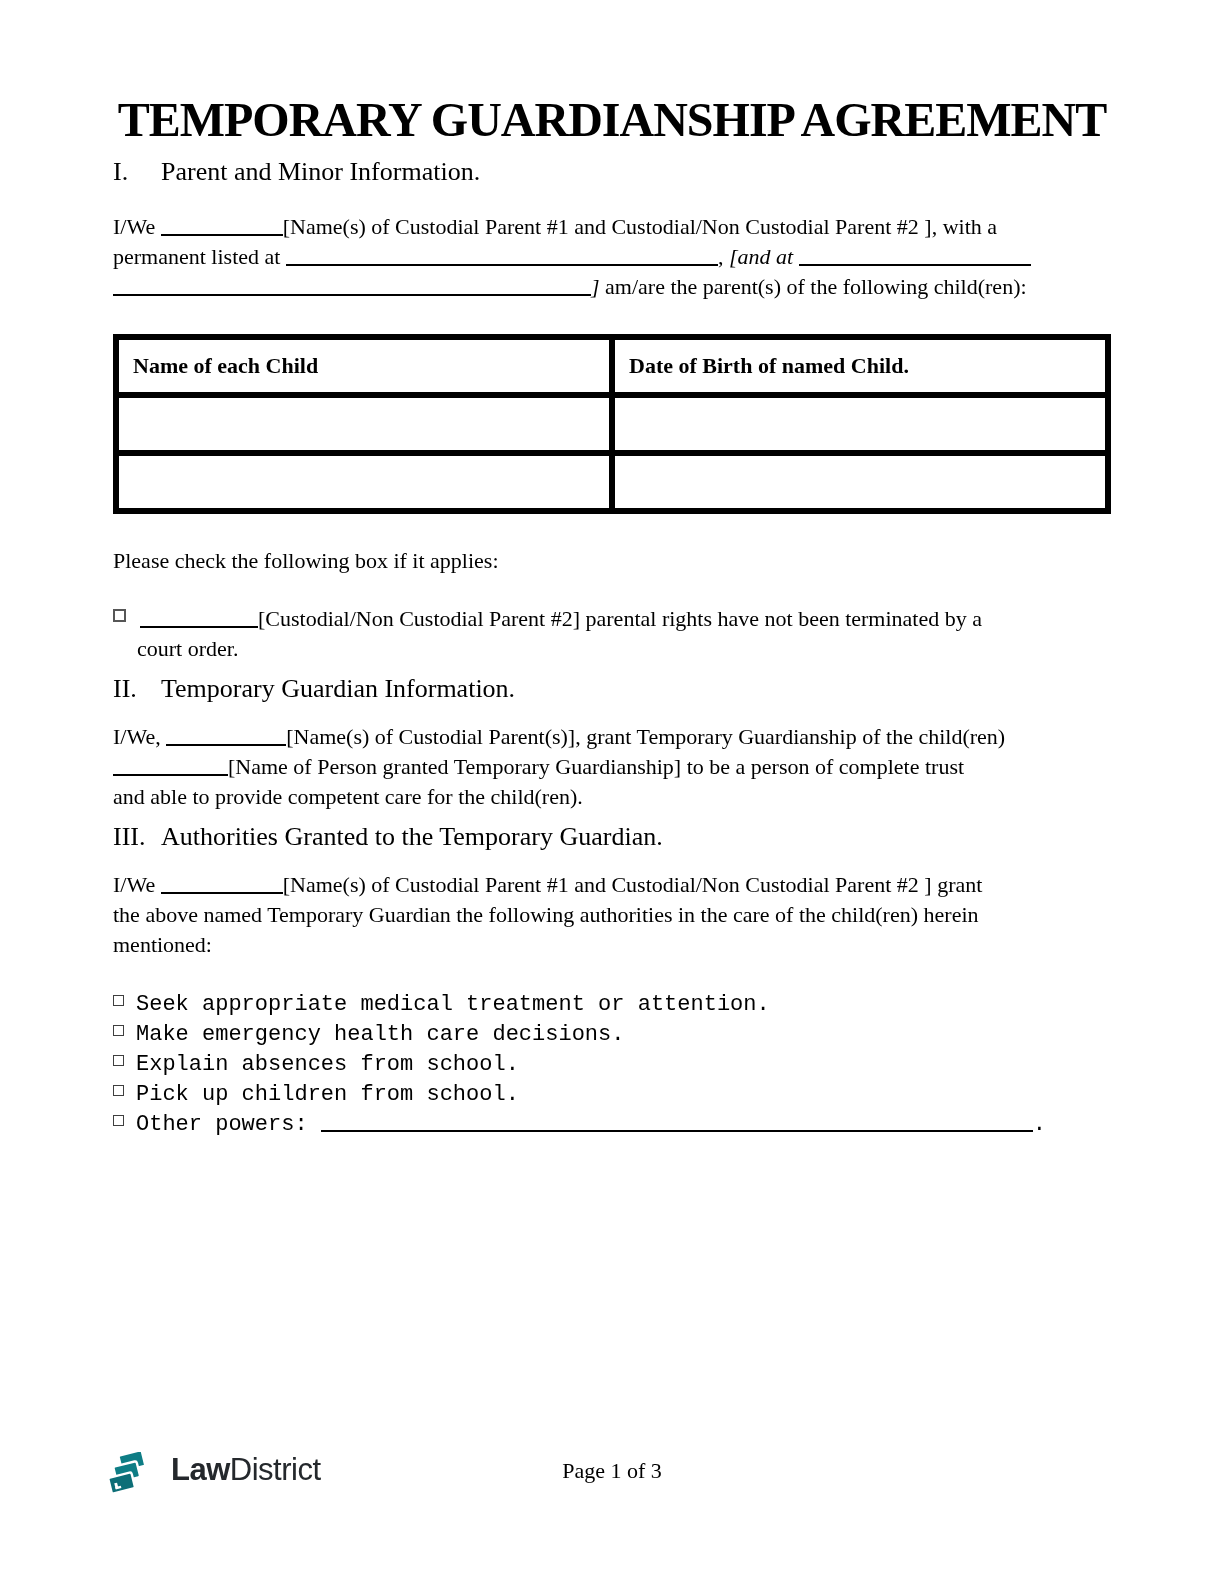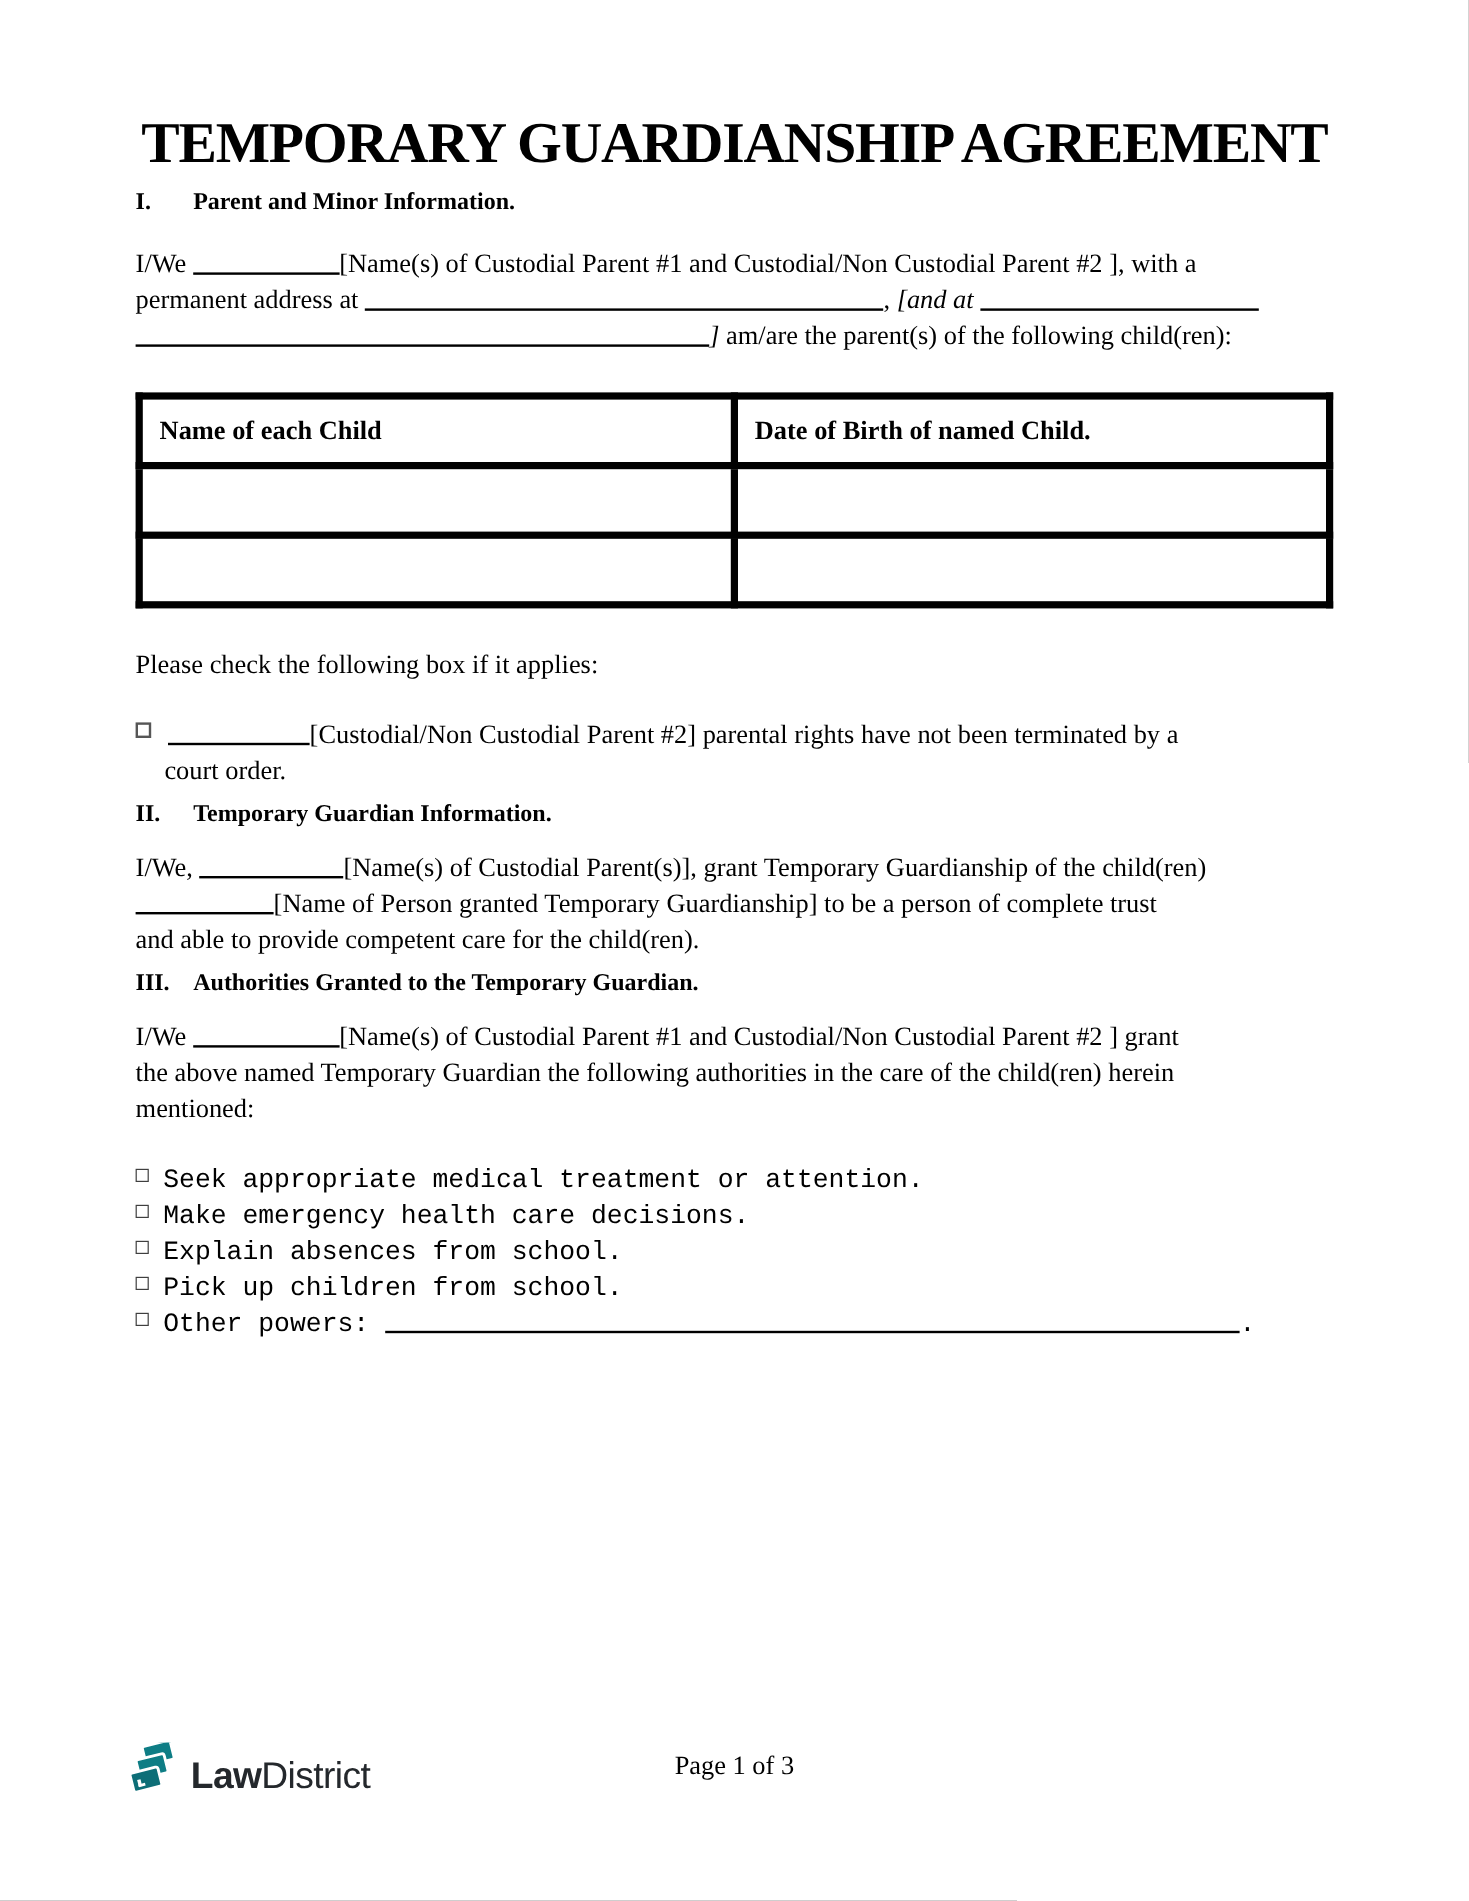--- a/index.html
+++ b/index.html
@@ -22,22 +22,22 @@
   }
   .doc-title {
     margin-top: 92px;
     text-align: center;
     font-size: 48px;
     font-weight: 700;
     letter-spacing: -1px;
     white-space: nowrap;
   }
   h2.sec-heading {
-    font-size: 20px;
-    font-weight: 700;
+    font-size: 26px;
+    font-weight: 400;
     white-space: nowrap;
     margin-top: 10px;
   }
   .sec-num {
     display: inline-block;
     min-width: 48px;
   }
   .bodytext { font-size: 22px; line-height: 30px; }
   .line { white-space: nowrap; height: 30px; }
   .b { font-weight: 400; }
@@ -95,22 +95,22 @@
     position: absolute;
     left: 105px;
     right: 105px;
     top: 1448px;
     height: 60px;
   }
   .logo {
     position: absolute;
     left: 0; top: 4px;
     display: flex;
-    align-items: flex-end;
-    gap: 8px;
+    align-items: flex-start;
+    gap: 20px;
   }
   .logo-text {
     font-family: "Liberation Sans", "DejaVu Sans", sans-serif;
     font-size: 31px;
     color: #24282c;
     letter-spacing: -0.5px;
   }
   .logo-text .lt-bold { font-weight: 700; }
   .logo-text .lt-reg { font-weight: 400; }
   .page-num {
@@ -126,21 +126,21 @@
 
 <div class="page">
   <div class="content">
 
     <h1 class="doc-title">TEMPORARY GUARDIANSHIP AGREEMENT</h1>
 
     <h2 class="sec-heading s1-heading"><span class="sec-num">I.</span><span>Parent and Minor Information.</span></h2>
 
     <div class="bodytext p1">
       <div class="line"><span>I/We </span><span class="blank" style="width:122px"></span><span class="b">[Name(s) of Custodial Parent #1 and Custodial/Non Custodial Parent #2 ]</span><span>, with a</span></div>
-      <div class="line"><span>permanent address at </span><span class="blank" style="width:432px"></span><span>, </span><span class="i">[and at </span><span class="blank" style="width:232px"></span></div>
+      <div class="line"><span>permanent listed at </span><span class="blank" style="width:432px"></span><span>, </span><span class="i">[and at </span><span class="blank" style="width:232px"></span></div>
       <div class="line"><span class="blank" style="width:478px"></span><span class="i">]</span><span> am/are the parent(s) of the following child(ren):</span></div>
     </div>
 
     <table class="child-table">
       <tbody>
         <tr>
           <td style="width:50%">Name of each Child</td>
           <td style="width:50%">Date of Birth of named Child.</td>
         </tr>
         <tr>

